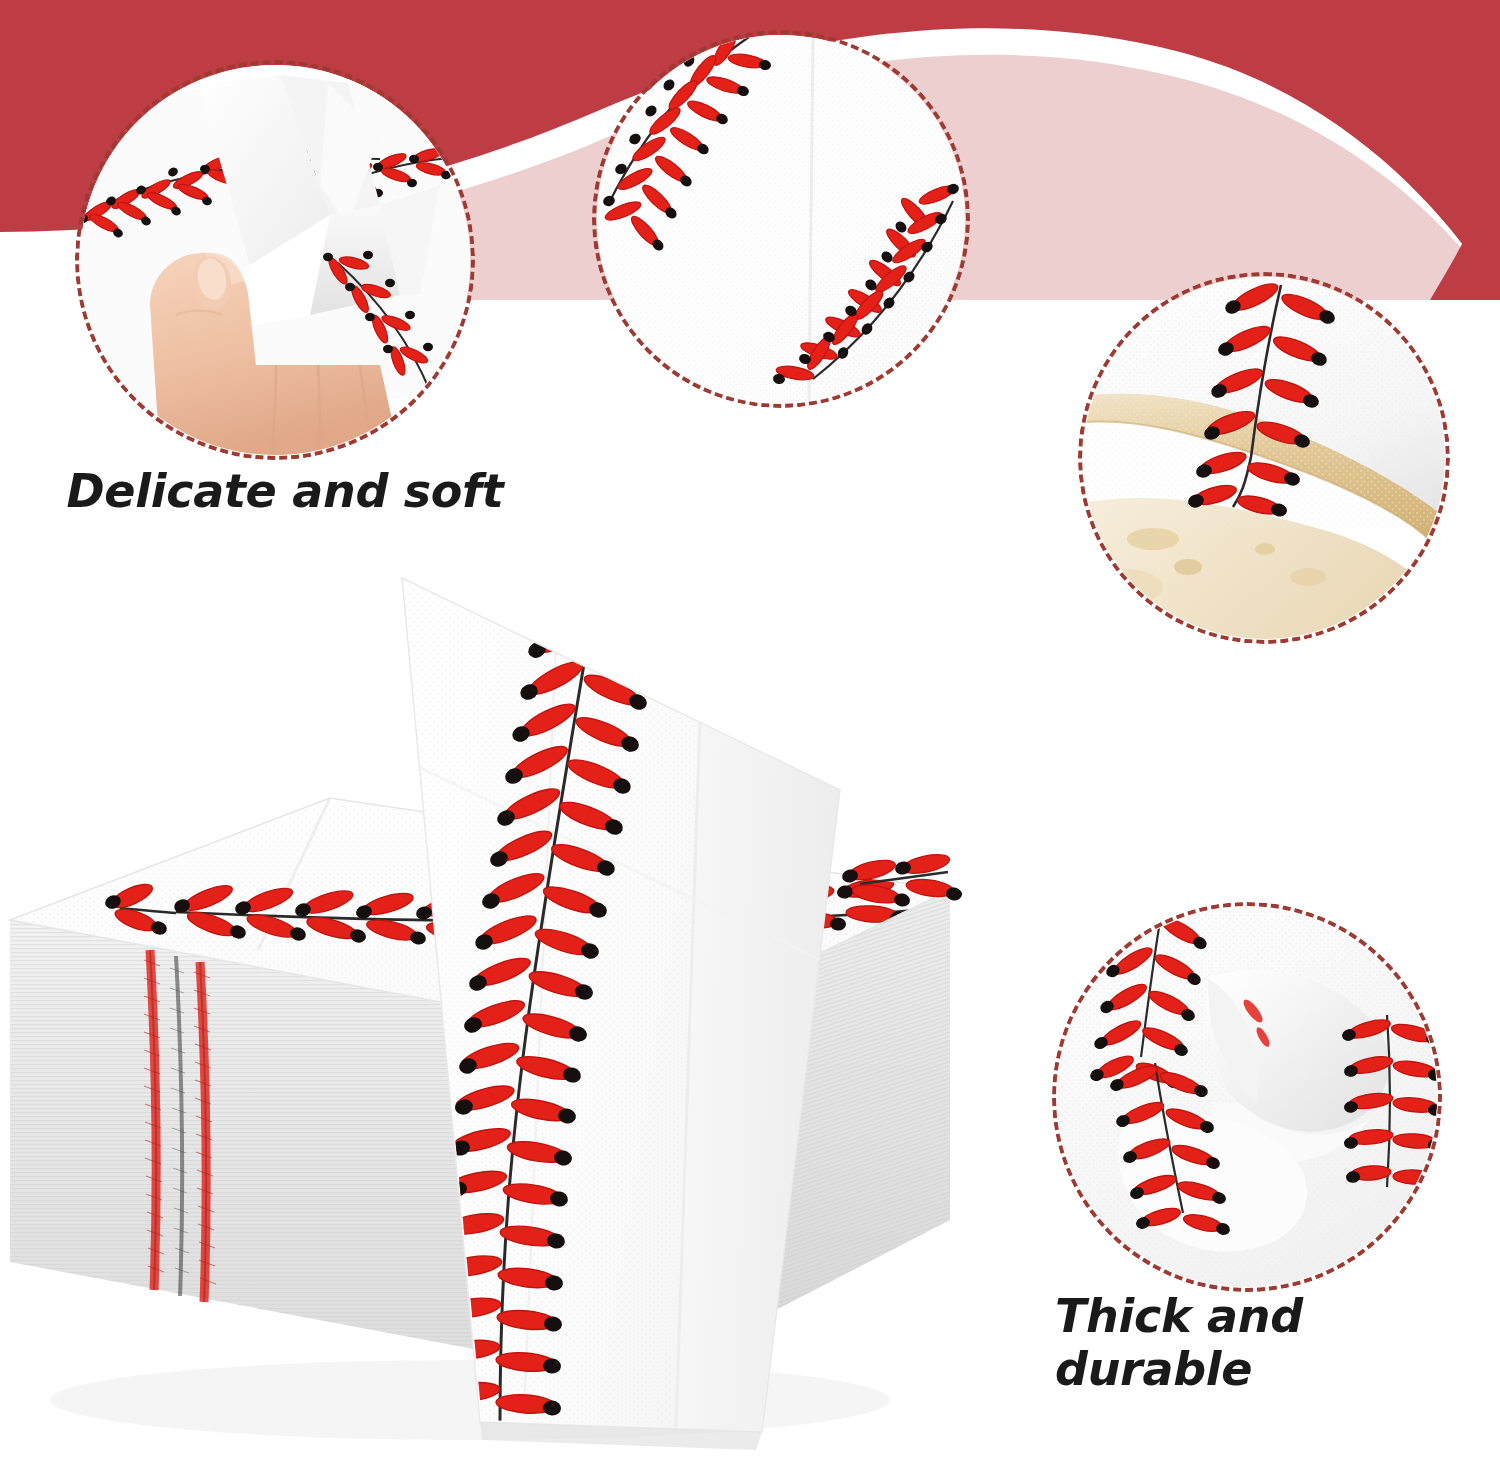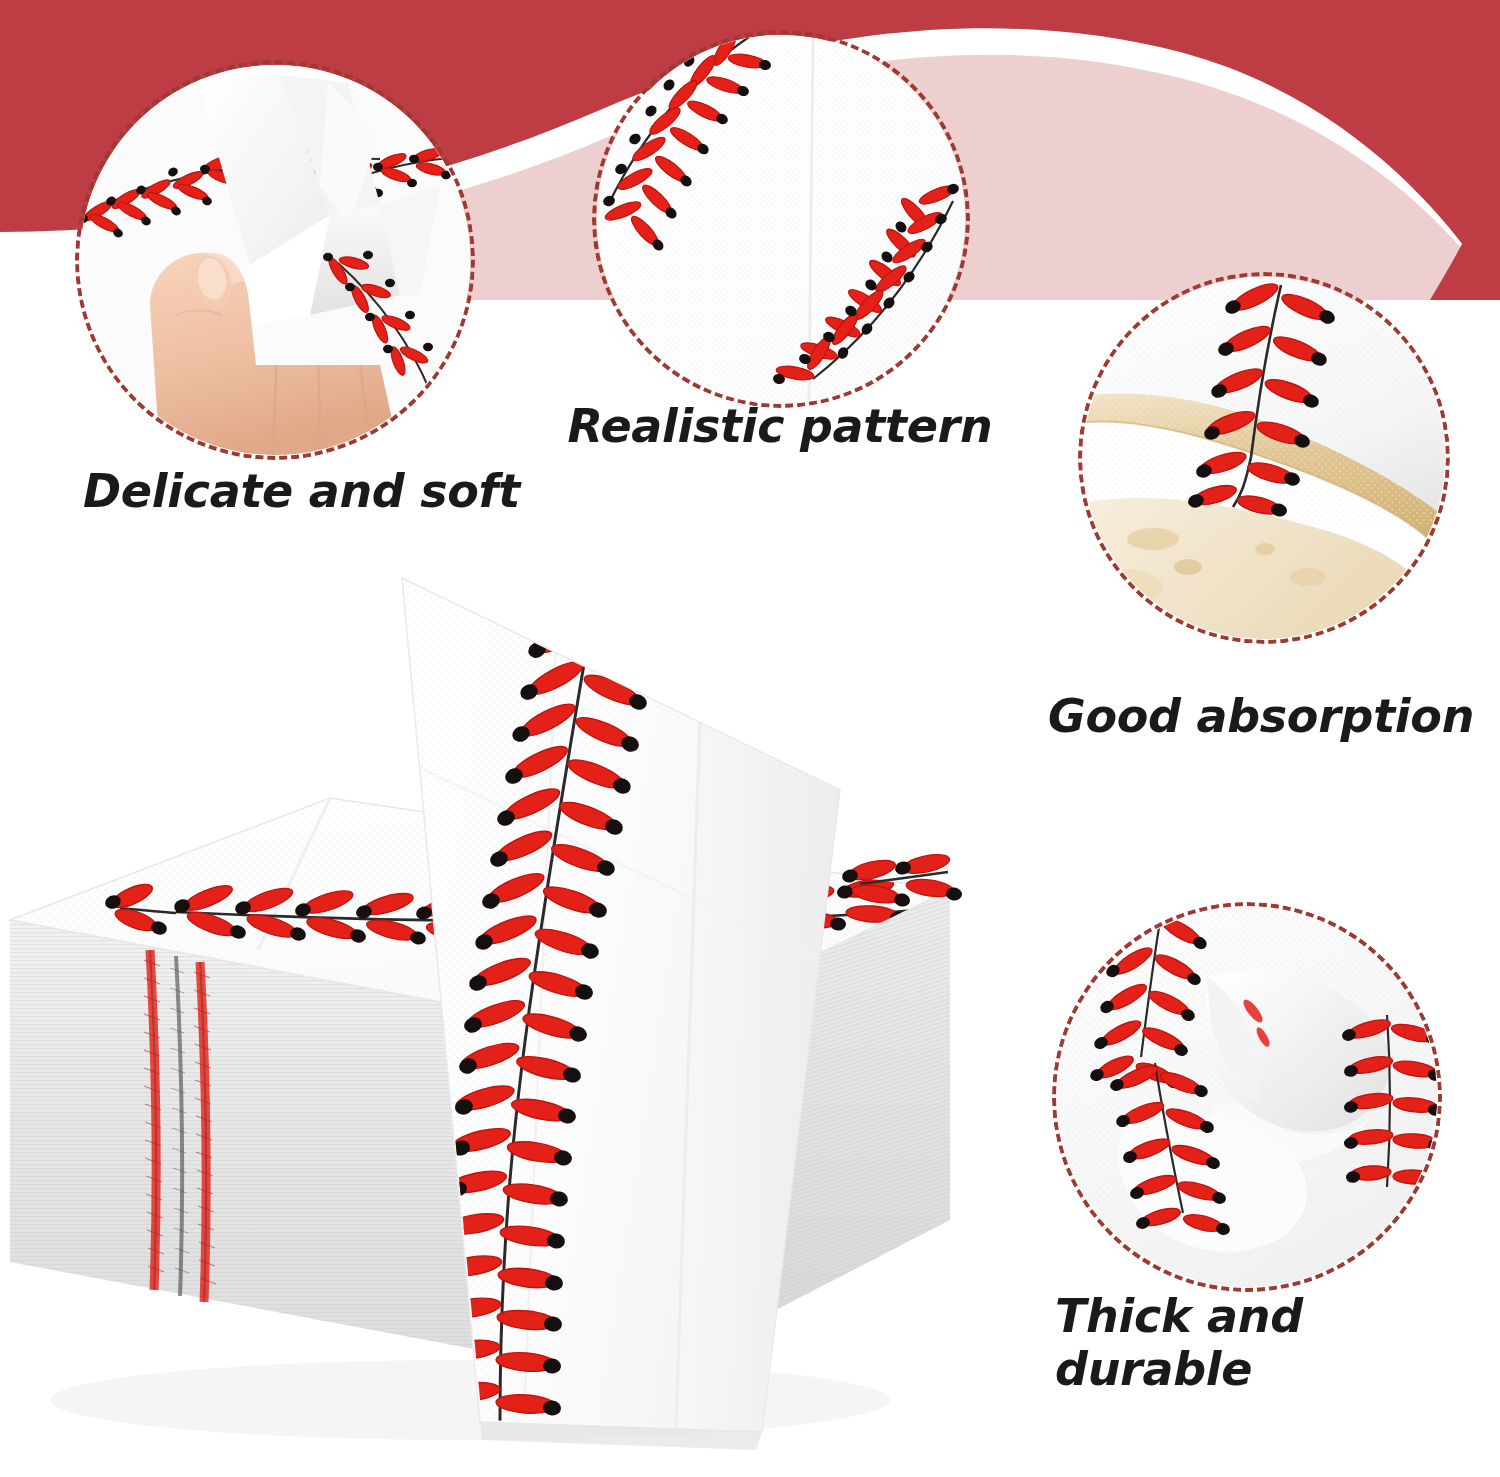--- a/index.html
+++ b/index.html
@@ -353,21 +353,21 @@
           <path d="M196,300 C196,330 194,360 192,390" stroke="#DCA786" stroke-width="2.5" fill="none" opacity="0.7"></path>
           <path d="M238,300 C240,330 240,360 240,390" stroke="#DCA786" stroke-width="2.5" fill="none" opacity="0.7"></path>
           <path d="M280,300 C284,330 288,360 292,390" stroke="#DCA786" stroke-width="2.5" fill="none" opacity="0.7"></path>
           <path d="M96,250 C110,244 128,244 142,250" stroke="#DFAE8E" stroke-width="2" fill="none" opacity="0.45"></path>
         </g>
       </svg>
     </div>
     <div class="circle-ring"></div>
   </div>
 
-  <div class="caption" style="left:50px; top:465px; width:470px; font-size:46px; text-align:right;">Delicate and soft</div>
+  <div class="caption" style="left:50px; top:465px; width:470px; font-size:46px; text-align:center;">Delicate and soft</div>
 
   <div class="feature-circle" style="left:592px; top:30px; width:378px; height:378px;">
     <div class="circle-inner">
       <svg width="368" height="368" viewBox="0 0 368 368">
         <defs>
           <linearGradient id="napC" x1="0" y1="0" x2="1" y2="1">
             <stop offset="0%" stop-color="#FFFFFF"></stop>
             <stop offset="60%" stop-color="#FBFBFB"></stop>
             <stop offset="100%" stop-color="#F0F0F0"></stop>
           </linearGradient>
@@ -563,21 +563,20 @@
             <g transform="translate(182,344) rotate(10)">
                 <ellipse rx="6" ry="5"></ellipse>
               </g>
           </g>
         </g>
       </svg>
     </div>
     <div class="circle-ring"></div>
   </div>
 
-  <div class="caption" style="left:560px; top:400px; width:440px; font-size:46px; text-align:center;">Realistic pattern</div>
 
   <div class="feature-circle" style="left:1078px; top:272px; width:372px; height:372px;">
     <div class="circle-inner">
       <svg width="362" height="362" viewBox="0 0 362 362">
         <defs>
           <linearGradient id="stainG" x1="0" y1="0" x2="0.2" y2="1">
             <stop offset="0%" stop-color="#F3E5C9"></stop>
             <stop offset="45%" stop-color="#E2C795"></stop>
             <stop offset="100%" stop-color="#D2B273"></stop>
           </linearGradient>
@@ -691,21 +690,20 @@
             <g transform="translate(196,233) rotate(14)">
                 <ellipse rx="8" ry="6.5"></ellipse>
               </g>
           </g>
         </g>
       </svg>
     </div>
     <div class="circle-ring"></div>
   </div>
 
-  <div class="caption" style="left:1048px; top:690px; width:450px; font-size:46px; text-align:left;">Good absorption</div>
 
   <div class="feature-circle" style="left:1052px; top:902px; width:390px; height:390px;">
     <div class="circle-inner">
       <svg width="380" height="380" viewBox="0 0 380 380">
         <defs>
           <linearGradient id="napE" x1="0" y1="0" x2="0.6" y2="1">
             <stop offset="0%" stop-color="#FFFFFF"></stop>
             <stop offset="100%" stop-color="#F1F1F1"></stop>
           </linearGradient>
           <linearGradient id="napF" x1="0.2" y1="0" x2="1" y2="0.8">

